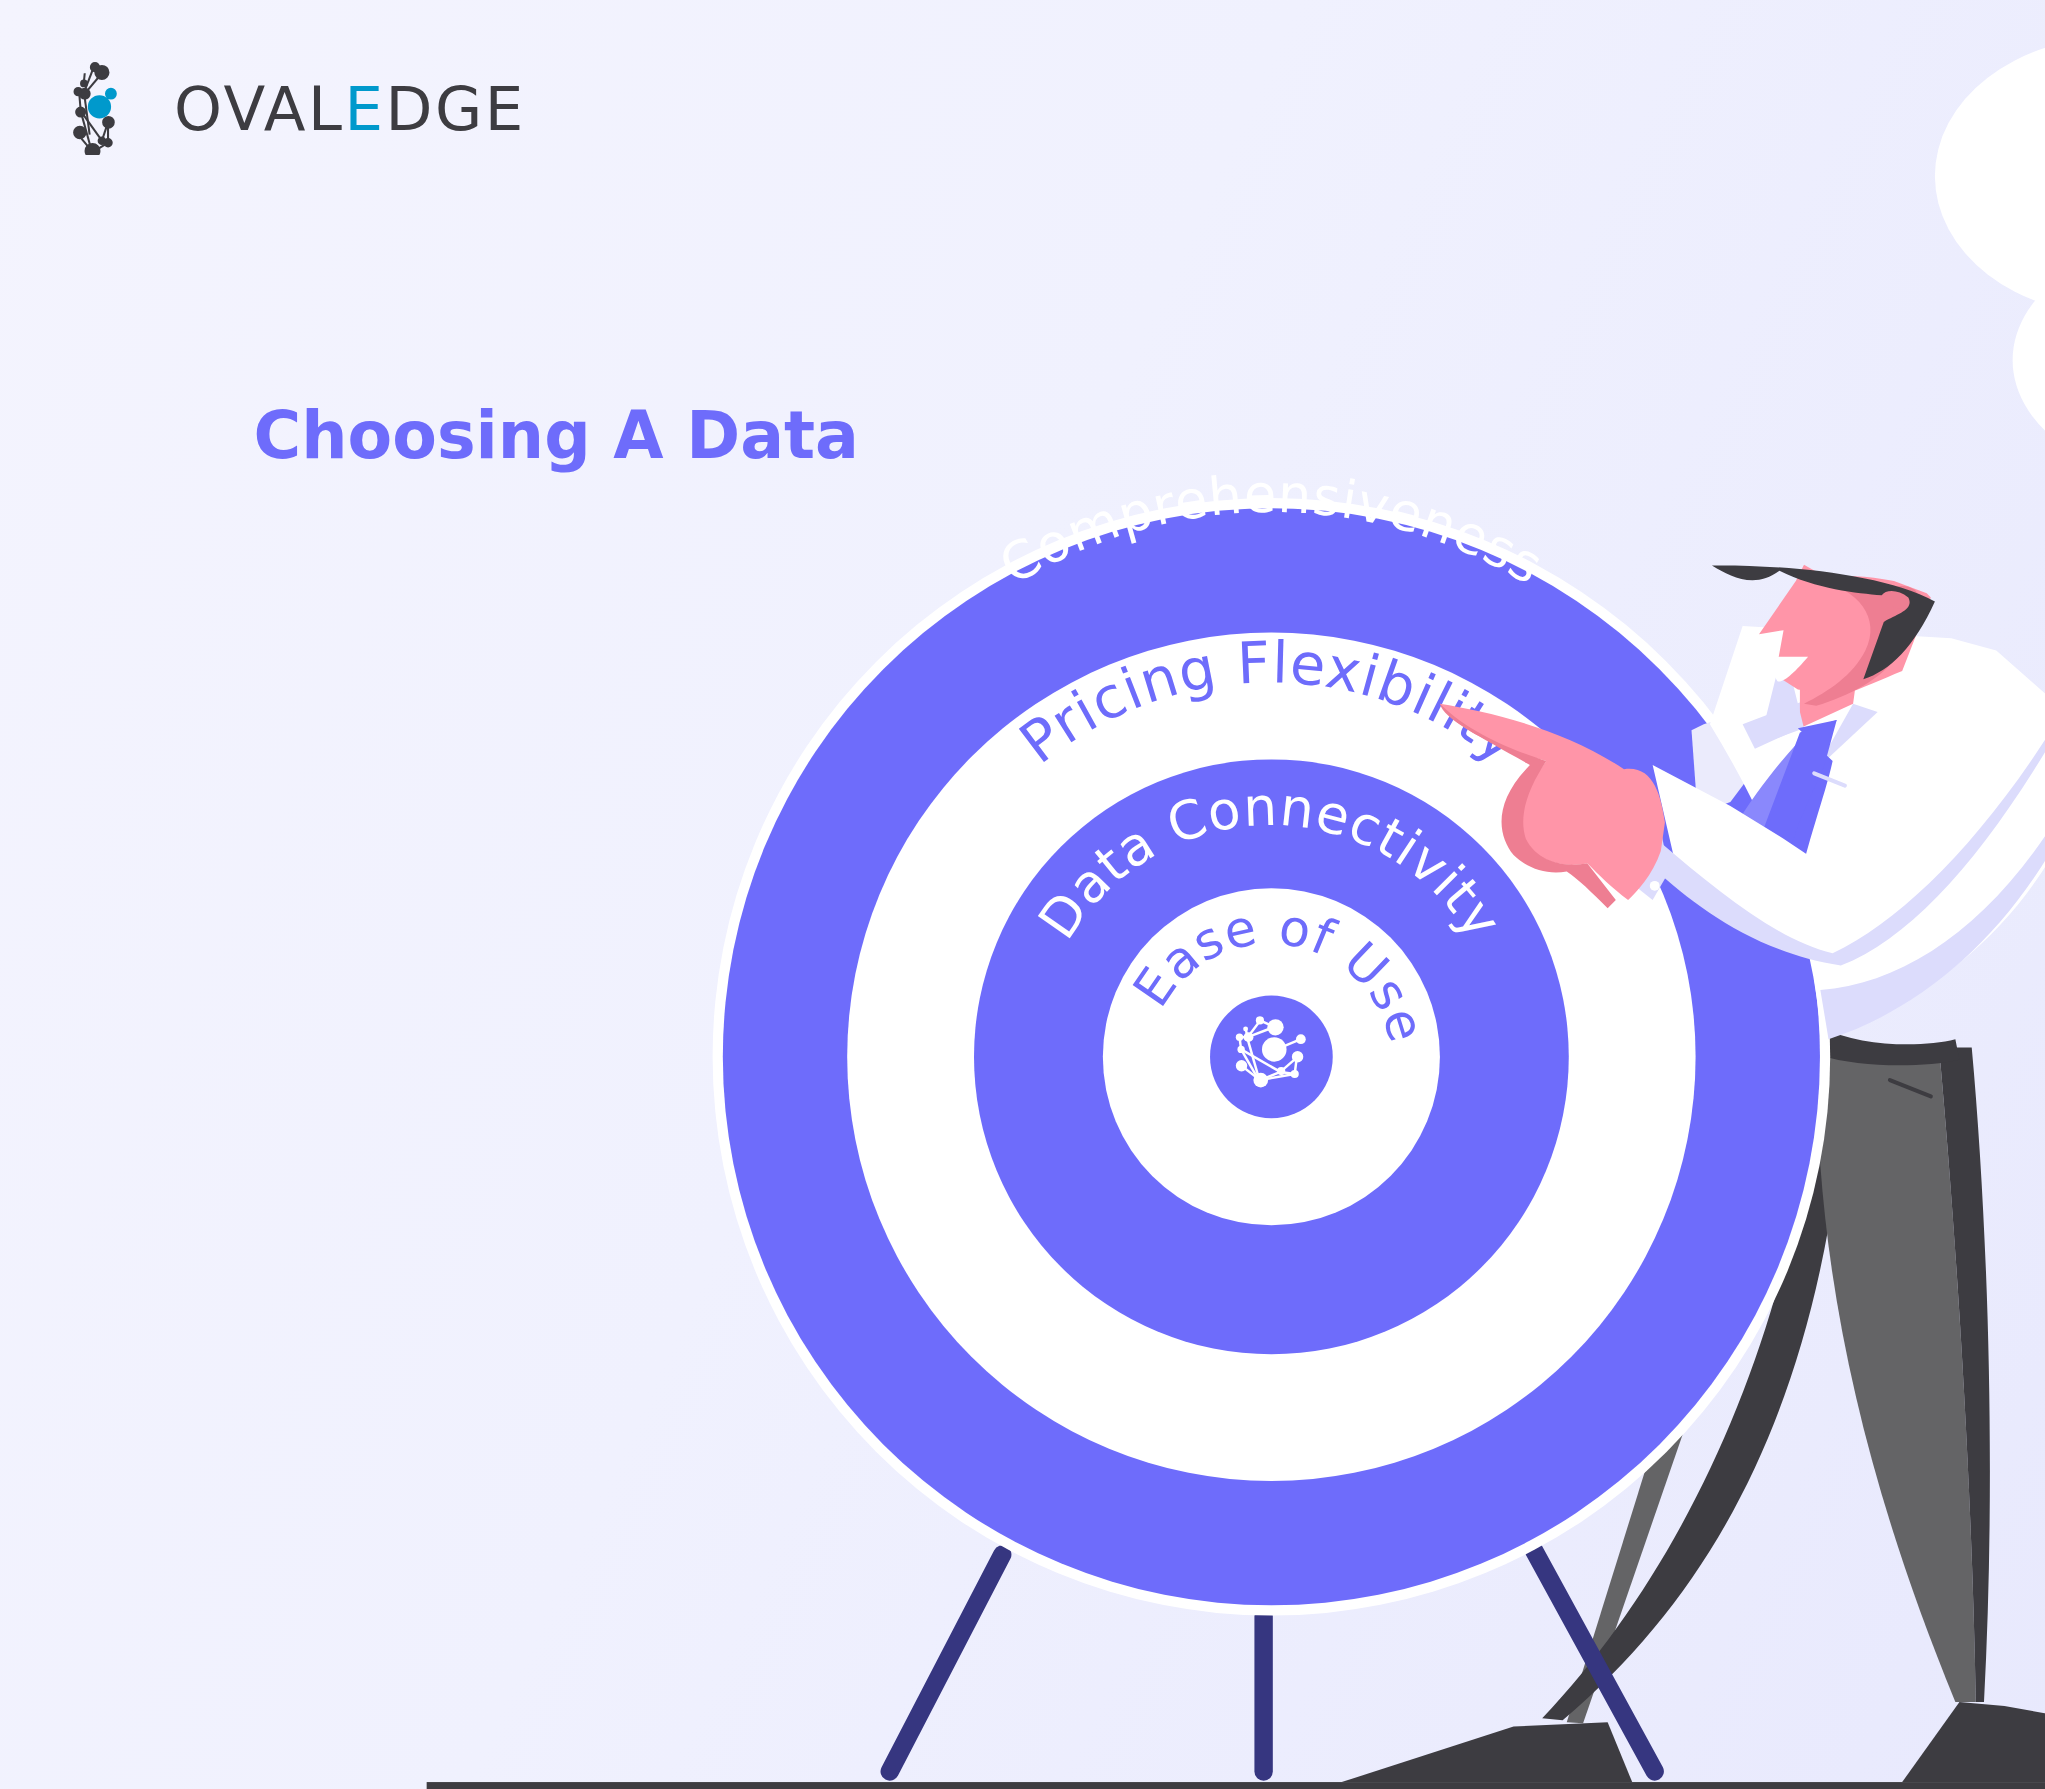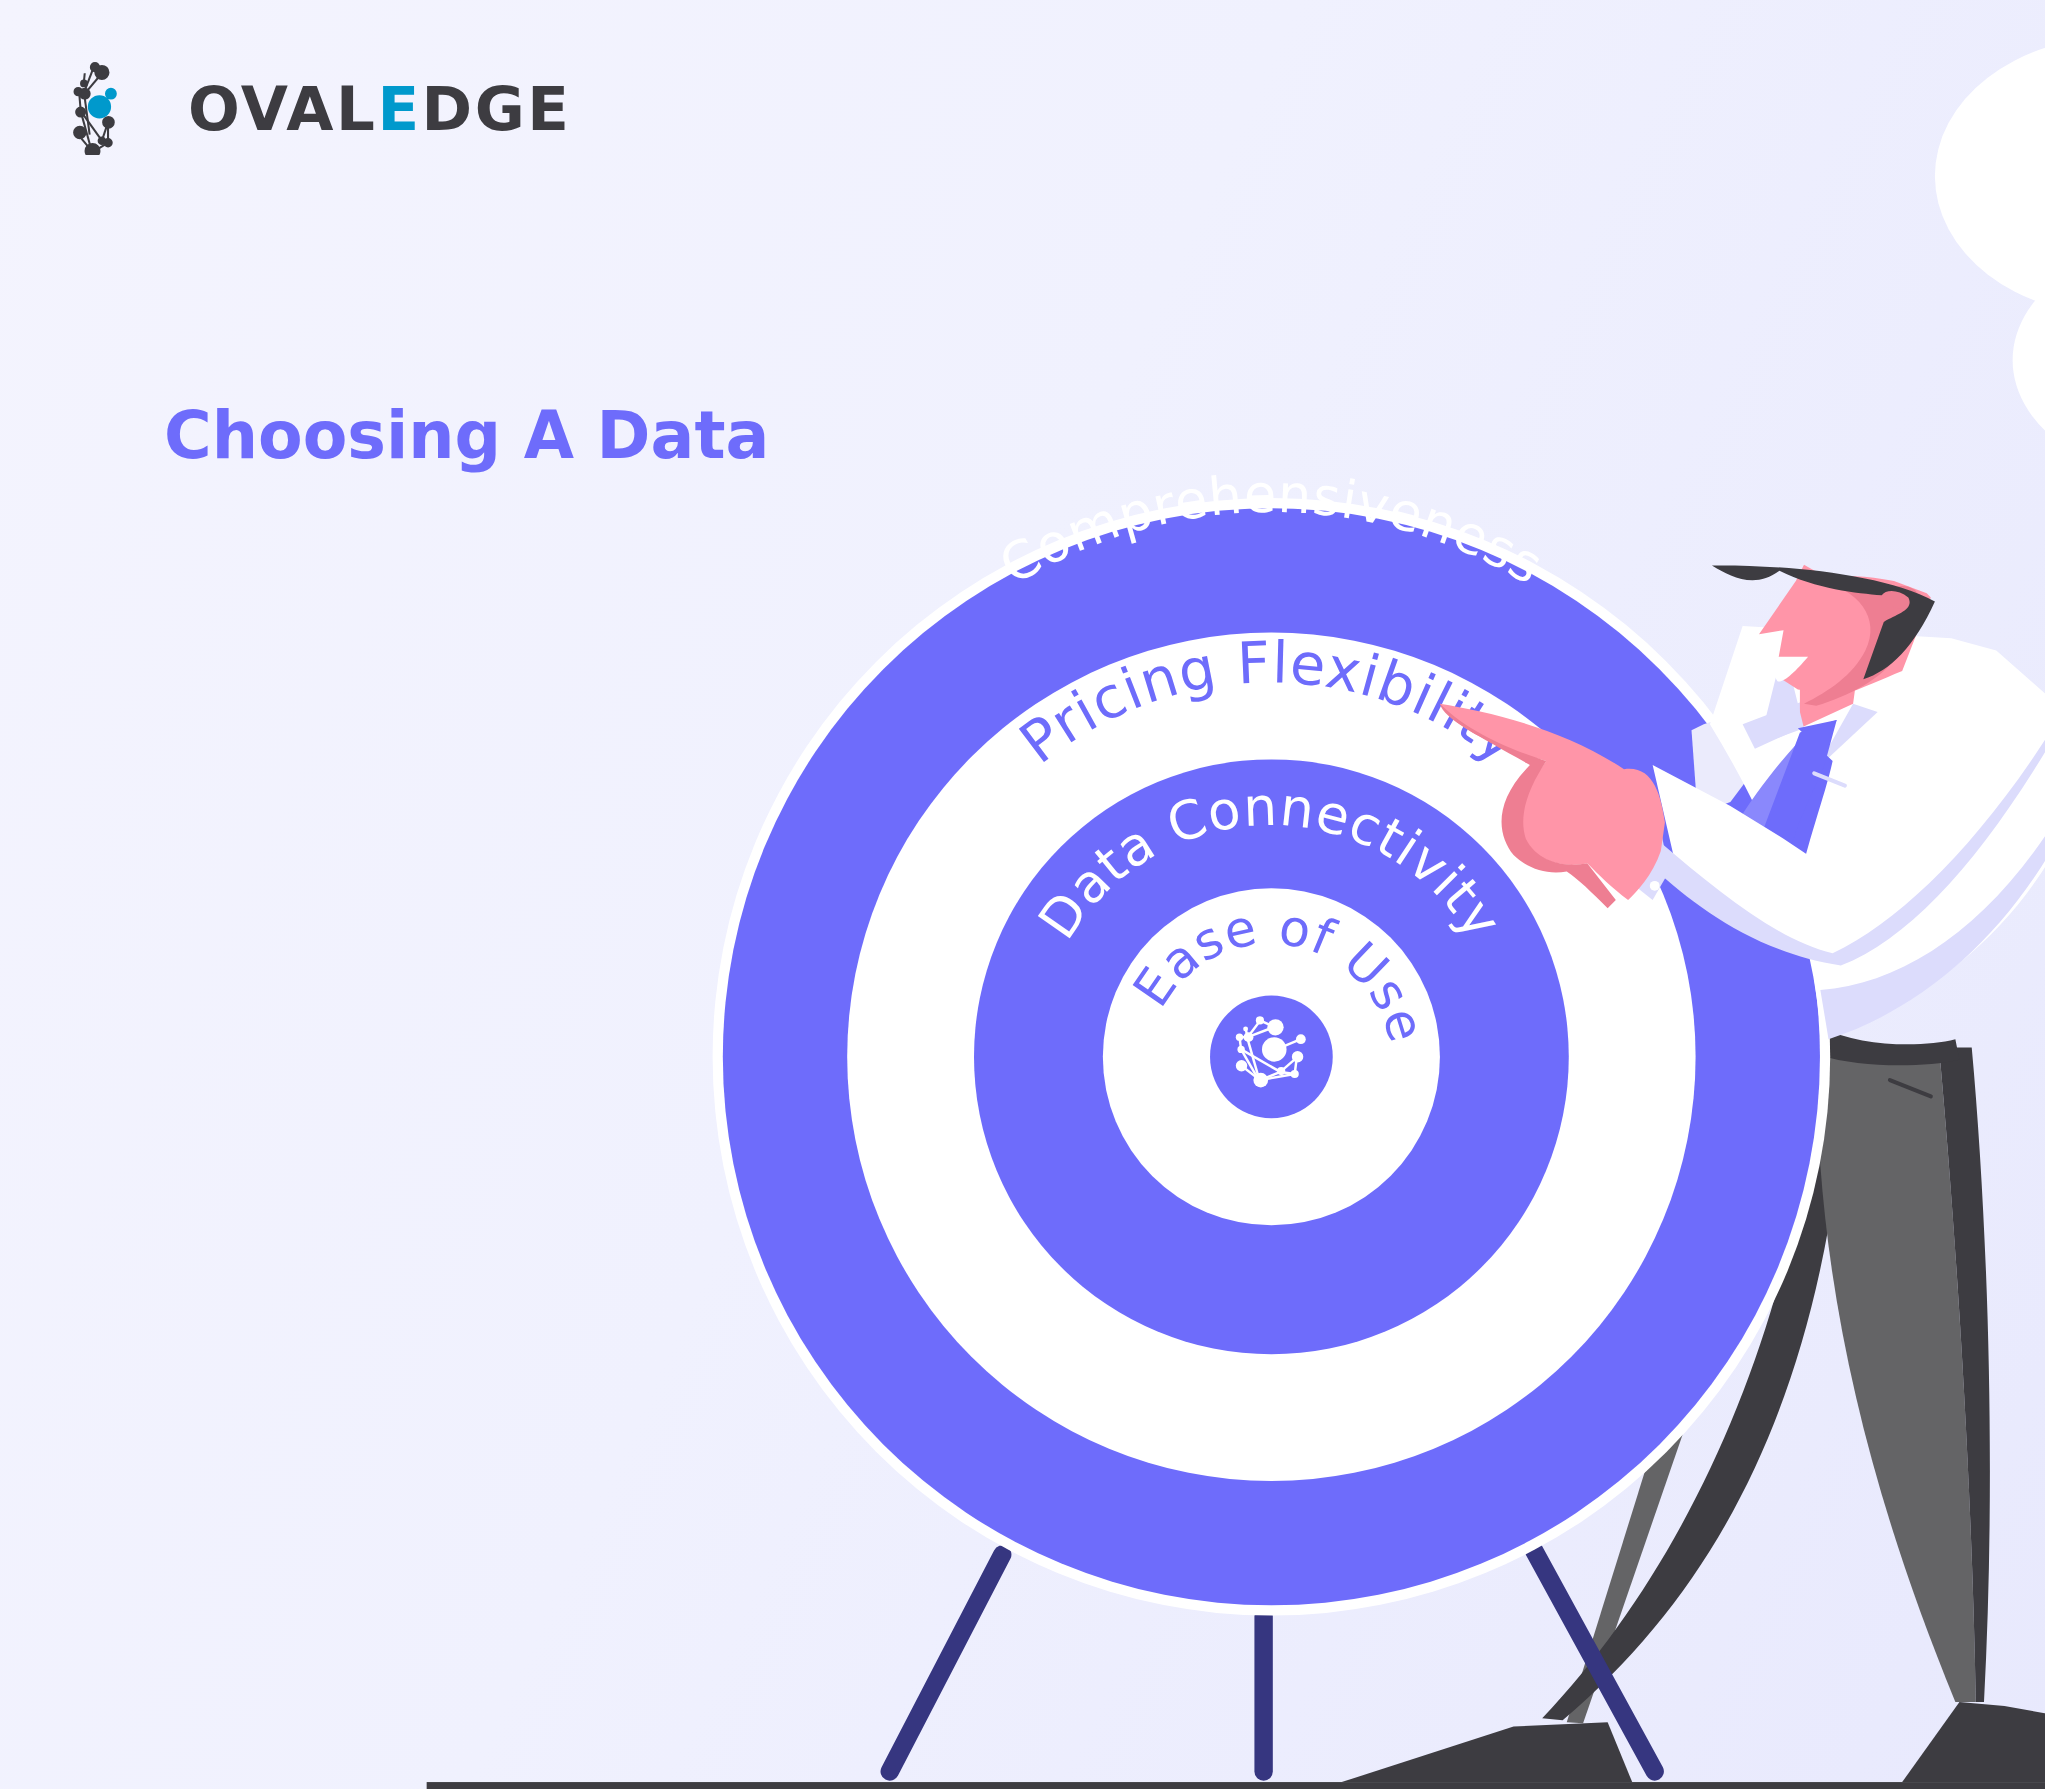--- a/index.html
+++ b/index.html
@@ -6,27 +6,27 @@
   body {
     width: 2715px; height: 1790px; overflow: hidden;
     background: linear-gradient(115deg, #f4f4fe 0%, #f0f1fe 45%, #e8e9fd 100%);
     font-family: "DejaVu Sans", "Liberation Sans", sans-serif;
     position: relative;
   }
   .canvas { position: absolute; left: 0; top: 0; width: 2715px; height: 1790px; }
   .logo { position: absolute; left: 61px; top: 61px; height: 94px; display: flex; align-items: center; }
   .logo-mark { width: 90px; height: 94px; }
   .logo-word {
-    margin-left: 37px; font-family: "DejaVu Sans", sans-serif; font-size: 61px;
-    letter-spacing: 2.5px; color: #3d3c41; font-weight: 700; line-height: 1;
+    margin-left: 23px; font-family: "DejaVu Sans", sans-serif; font-size: 61px;
+    letter-spacing: 2.5px; color: #3d3c41; font-weight: 400; line-height: 1;
   }
   .logo-word .accent { color: #0099cc; }
   .title {
     position: absolute; left: 164px; top: 393px; width: 695px;
-    text-align: left; color: #6e6cfb; font-weight: 700;
+    text-align: right; color: #6e6cfb; font-weight: 700;
     font-size: 65px; line-height: 85px; font-family: "DejaVu Sans", sans-serif;
   }
   .title div { white-space: nowrap; }
 </style>
 </head>
 <body>
 
 <div class="logo">
   <svg class="logo-mark" viewBox="0 0 220 230">
     <g stroke="#3d3c41" stroke-width="5" fill="#3d3c41">

